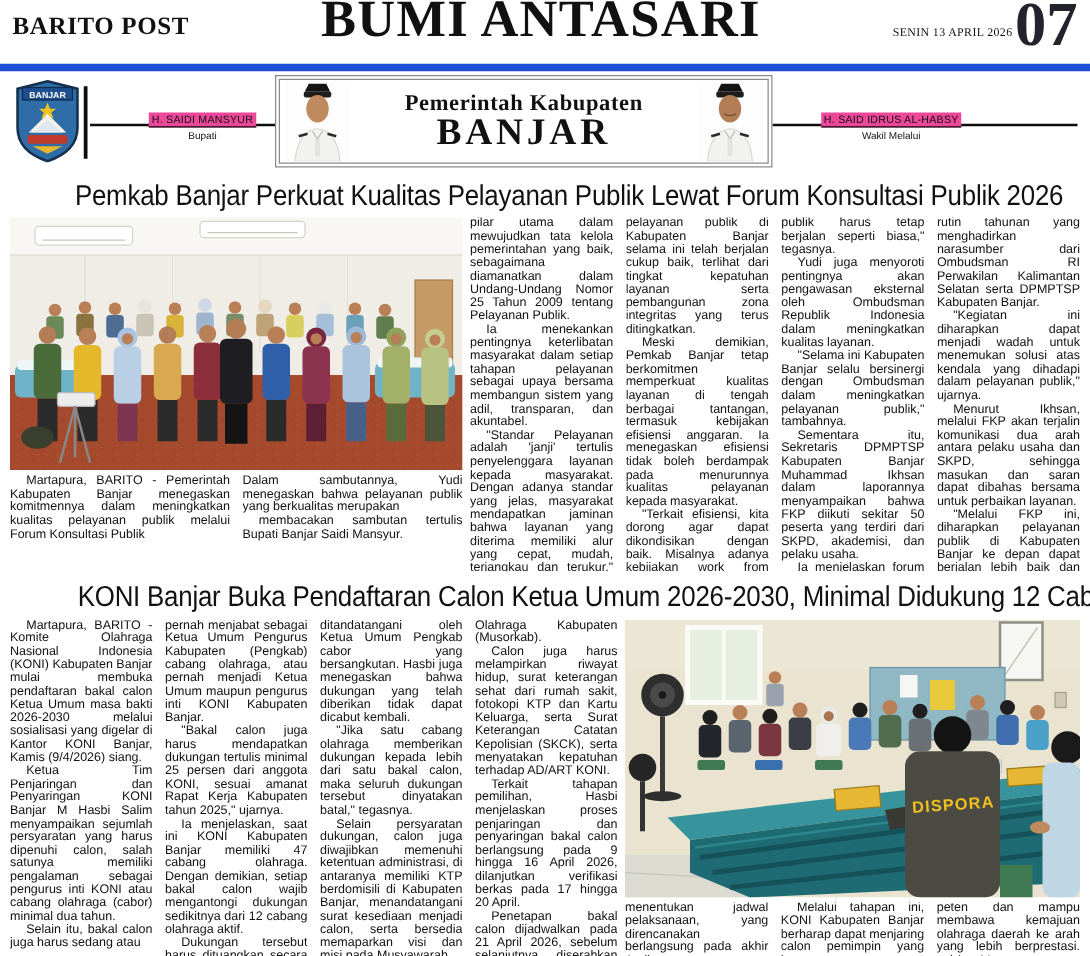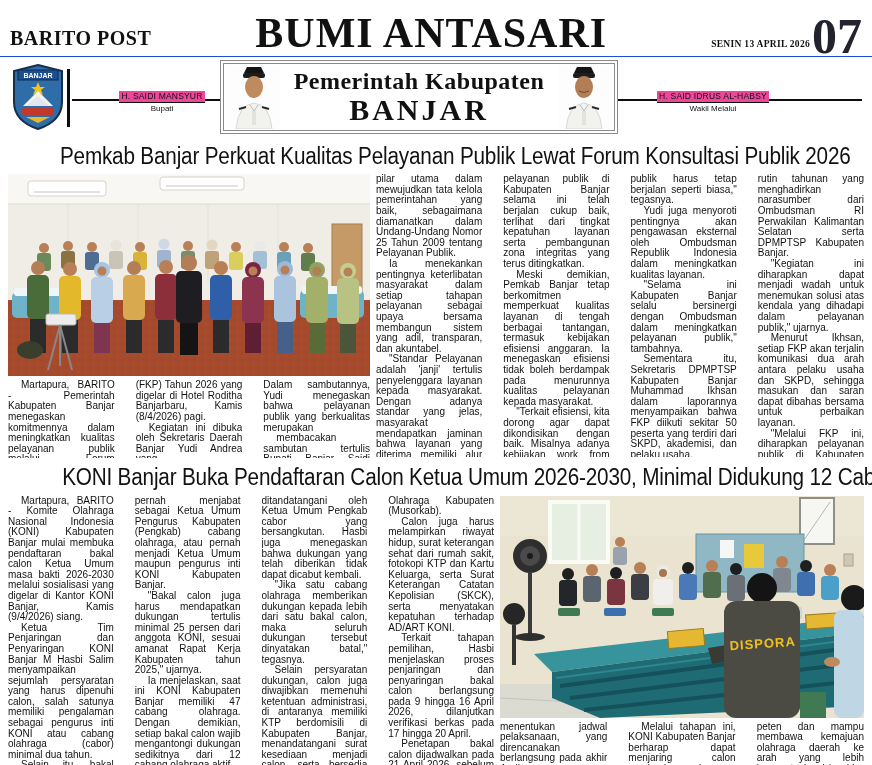--- a/index.html
+++ b/index.html
@@ -5,34 +5,34 @@
   * { box-sizing: border-box; margin: 0; padding: 0; }
   html,body { background:#fff; }
   .page {
     width: 872px; height: 765px; position: relative; background: #fff;
     font-family: "Liberation Sans", sans-serif; color: #111; overflow: hidden;
     margin: 0 auto;
   }
   
   .header {
     height: 57px; display: flex; align-items: flex-end;
-    padding: 0 10px; border-bottom: 1px solid #1d4ed8;
+    padding: 12px 10px; border-bottom: 6px solid #1d4ed8;
   }
   .pub-name {
     font-family: "Liberation Serif", serif; font-weight: 700;
     font-size: 20px; letter-spacing: 0.5px; padding-bottom: 6px; white-space: nowrap;
   }
   .masthead {
     flex: 1; text-align: center; font-family: "Liberation Serif", serif;
     font-weight: 700; font-size: 42px; line-height: 1.0; letter-spacing: 1px;
     padding-bottom: 2px; white-space: nowrap;
   }
   .header-right { display: flex; align-items: flex-end; white-space: nowrap; }
   .edition-date {
-    font-family: "Liberation Serif", serif; font-weight: 700; font-size: 9.5px;
+    font-family: "Liberation Serif", serif; font-weight: 400; font-size: 9.5px;
     letter-spacing: 0.3px; padding-bottom: 7px;
   }
   .page-number {
     font-family: "Liberation Serif", serif; font-weight: 700; font-size: 50px;
     line-height: 0.78; color: #23232e; margin-left: 2px;
   }
   
   .gov-banner { position: relative; height: 78px; margin: 2px 10px 0 10px; }
   .banner-rule { position: absolute; left: 62px; right: 0; top: 40px; height: 2px; background: #0d0d0d; }
   .banner-logo { position: absolute; left: 2px; top: 5px; }
@@ -45,31 +45,31 @@
     border-bottom: 1.6px solid #0d0d0d; display: inline-block; padding: 0 2px 1px 2px;
     background:#ec4899; white-space: nowrap;
   }
   .official .o-title { font-size: 8px; margin-top: 1px; }
   .center-box {
     position: absolute; left: 210px; top: 1px; width: 398px; height: 74px;
     background: #fff; border: 4px double #8a8a8a; display: flex; align-items: center;
     justify-content: space-between; padding: 2px 4px; z-index: 2;
   }
   .center-titles { flex: 1; text-align: center; font-family: "Liberation Serif", serif; font-weight: 700; }
-  .center-line1 { font-size: 24px; line-height: 1.05; letter-spacing: 0.5px; }
+  .center-line1 { font-size: 18px; line-height: 1.05; letter-spacing: 0.5px; }
   .center-line2 { font-size: 30px; line-height: 1.0; letter-spacing: 3px; }
   
   .headline {
     text-align: center; font-size: 23px; font-weight: 400; letter-spacing: -0.2px;
     margin: 7px 0 5px 16px; white-space: nowrap; line-height: 1.1;
   }
   .headline .squeeze { display: inline-block; transform: scaleX(0.9); transform-origin: center; }
   
   .article-body { display: flex; gap: 6px; margin: 1px 8px 0 8px; }
-  .cols { display: flex; gap: 21px; }
+  .cols { display: flex; gap: 10px; }
   .body-text { font-size: 10px; line-height: 10.6px; text-align: justify; overflow: hidden; }
   .body-text p { margin: 0; text-indent: 13px; }
   .cont p:first-child { text-indent: 0; }
   .a1-left { width: 362px; flex: 0 0 362px; }
   .a1-intro { margin-top: 4px; }
   .a1-intro .col { flex: 1; height: 78px; }
   .a1-maincols { flex: 1; }
   .a1-maincols .col { flex: 1; height: 283px; }
   .a2-cols { width: 486px; flex: 0 0 486px; }
   .a2-cols .col { flex: 1; height: 277px; }
@@ -254,24 +254,20 @@
         <line x1="52" y1="151" x2="40" y2="196" stroke="#888" stroke-width="2"></line>
         <line x1="52" y1="151" x2="64" y2="196" stroke="#888" stroke-width="2"></line>
         <line x1="52" y1="151" x2="52" y2="192" stroke="#888" stroke-width="2"></line>
         <ellipse cx="22" cy="176" rx="13" ry="9" fill="#3a3f2d"></ellipse>
       </svg>
       <div class="cols a1-intro">
         <div class="col body-text">
             <p>Martapura, BARITO - Pemerintah Kabupaten Banjar menegaskan komitmennya dalam meningkatkan kualitas pelayanan publik melalui Forum Konsultasi Publik</p>
           </div>
         <div class="col body-text cont">
-            <p>(FKP) Tahun 2026 yang digelar di Hotel Roditha Banjarbaru, Kamis (8/4/2026) pagi.</p>
-            <p>Kegiatan ini dibuka oleh Sekretaris Daerah Banjar Yudi Andrea yang</p>
-          </div>
-        <div class="col body-text cont">
             <p>Dalam sambutannya, Yudi menegaskan bahwa pelayanan publik yang berkualitas merupakan</p>
             <p>membacakan sambutan tertulis Bupati Banjar Saidi Mansyur.</p>
           </div>
       </div>
     </div>
     <div class="cols a1-maincols">
       <div class="col body-text cont">
           <p>pilar utama dalam mewujudkan tata kelola pemerintahan yang baik, sebagaimana diamanatkan dalam Undang-Undang Nomor 25 Tahun 2009 tentang Pelayanan Publik.</p>
           <p>Ia menekankan pentingnya keterlibatan masyarakat dalam setiap tahapan pelayanan sebagai upaya bersama membangun sistem yang adil, transparan, dan akuntabel.</p>
           <p>"Standar Pelayanan adalah 'janji' tertulis penyelenggara layanan kepada masyarakat. Dengan adanya standar yang jelas, masyarakat mendapatkan jaminan bahwa layanan yang diterima memiliki alur yang cepat, mudah, terjangkau dan terukur," ujarnya.</p>
@@ -284,21 +280,21 @@
       <div class="col body-text cont">
           <p>publik harus tetap berjalan seperti biasa," tegasnya.</p>
           <p>Yudi juga menyoroti pentingnya akan pengawasan eksternal oleh Ombudsman Republik Indonesia dalam meningkatkan kualitas layanan.</p>
           <p>"Selama ini Kabupaten Banjar selalu bersinergi dengan Ombudsman dalam meningkatkan pelayanan publik," tambahnya.</p>
           <p>Sementara itu, Sekretaris DPMPTSP Kabupaten Banjar Muhammad Ikhsan dalam laporannya menyampaikan bahwa FKP diikuti sekitar 50 peserta yang terdiri dari SKPD, akademisi, dan pelaku usaha.</p>
           <p>Ia menjelaskan forum ini merupakan agenda</p>
         </div>
       <div class="col body-text cont">
           <p>rutin tahunan yang menghadirkan narasumber dari Ombudsman RI Perwakilan Kalimantan Selatan serta DPMPTSP Kabupaten Banjar.</p>
           <p>"Kegiatan ini diharapkan dapat menjadi wadah untuk menemukan solusi atas kendala yang dihadapi dalam pelayanan publik," ujarnya.</p>
-          <p>Menurut Ikhsan, setiap FKP akan terjalin komunikasi dua arah antara pelaku usaha dan SKPD, sehingga masukan dan saran dapat dibahas bersama untuk perbaikan layanan.</p>
+          <p>Menurut Ikhsan, melalui FKP akan terjalin komunikasi dua arah antara pelaku usaha dan SKPD, sehingga masukan dan saran dapat dibahas bersama untuk perbaikan layanan.</p>
           <p>"Melalui FKP ini, diharapkan pelayanan publik di Kabupaten Banjar ke depan dapat berjalan lebih baik dan maksimal," pungkasnya. nsh/ang</p>
         </div>
     </div>
   </div>
 
   <div class="headline">
     <span class="squeeze">KONI Banjar Buka Pendaftaran Calon Ketua Umum 2026-2030, Minimal Didukung 12 Cabor</span>
   </div>
 
   <div class="article-body">

